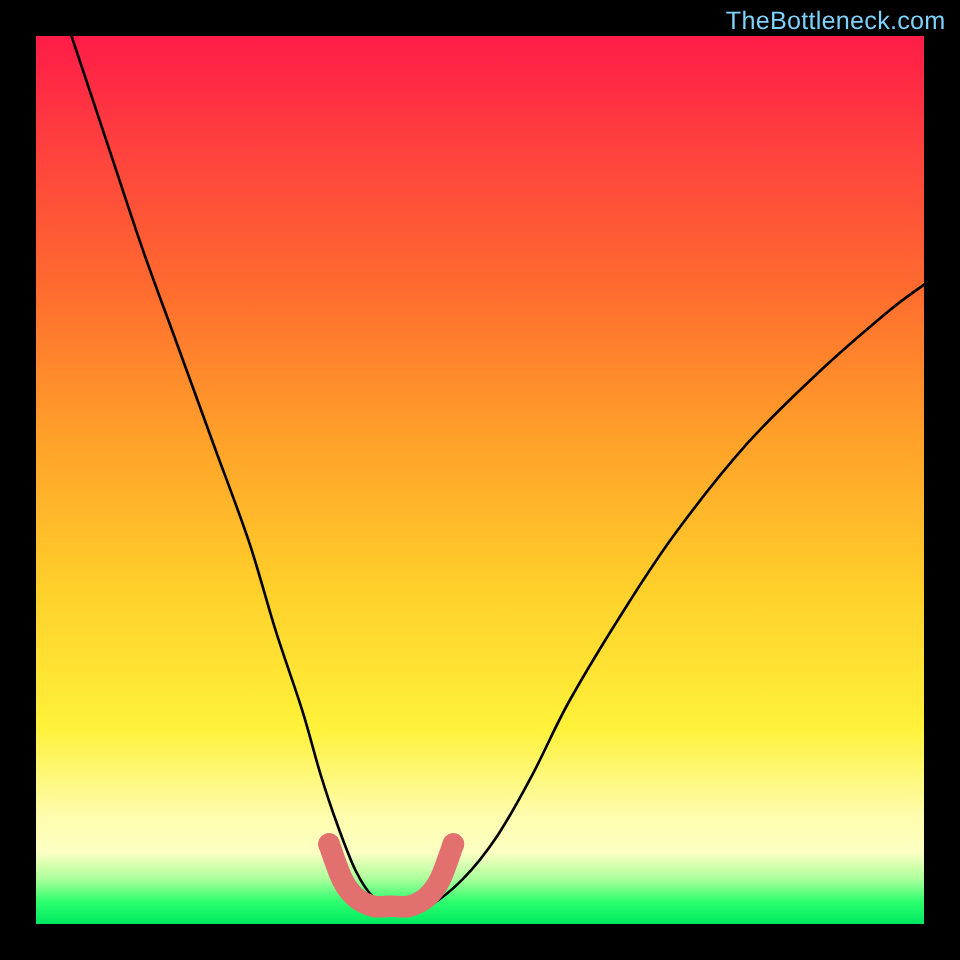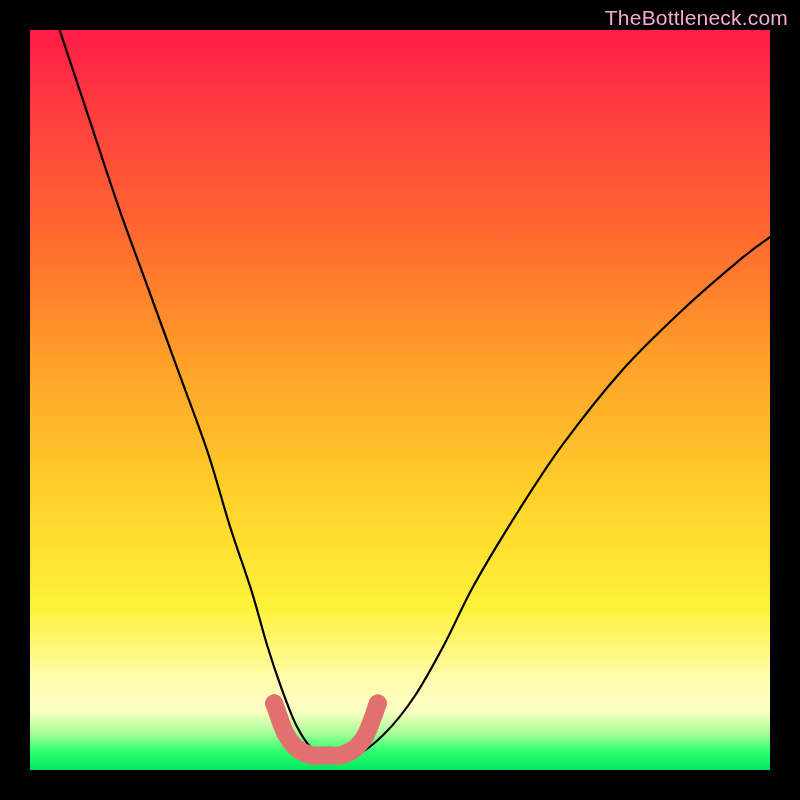--- a/index.html
+++ b/index.html
@@ -38,21 +38,21 @@
       #fbffc2 92%,
       #a8ff9a 95%,
       #2dff6e 97.5%,
       #00e860 100%
     );
   }
   .watermark {
     position: absolute;
     top: 6px;
     right: 12px;
-    color: #f9a8d4;
+    color: #7dd3fc;
     font-size: 21px;
     letter-spacing: 0.2px;
     font-weight: 500;
     user-select: none;
   }
   svg.curve {
     position: absolute;
     left: 0;
     top: 0;
     width: 740px;

